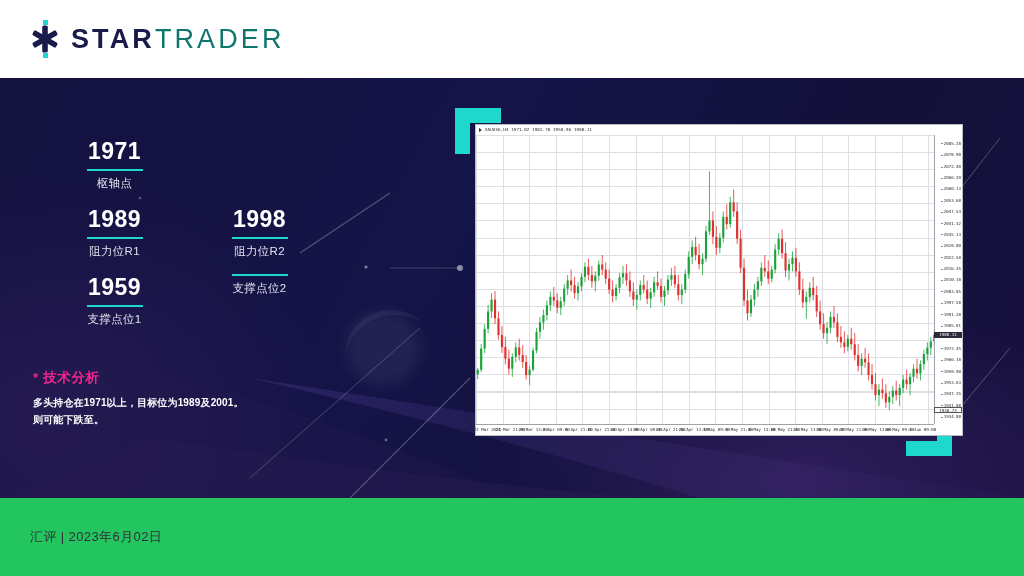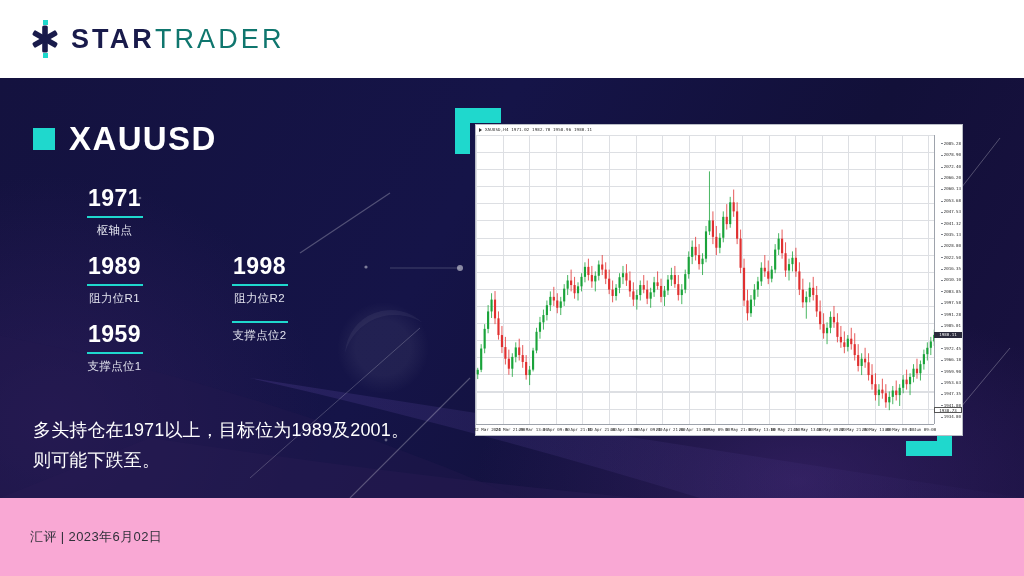--- a/index.html
+++ b/index.html
@@ -53,21 +53,21 @@
   }
   .lv-rule{ width:56px; height:2px; background:#1fd8cd; margin:0 auto 5px; }
   .lv-lab{ color:#e2e3ee; font-size:11.5px; letter-spacing:0.3px; }
 
   .analysis{ margin-top:27px; }
   .an-head{
     color:#f0258d; font-size:13.5px; font-weight:bold;
     letter-spacing:0.6px; margin-bottom:8px;
   }
   .an-body{
-    color:#ffffff; font-size:18px; line-height:1.62; letter-spacing:0.15px;
+    color:#ffffff; font-size:10px; line-height:1.62; letter-spacing:0.15px;font-weight:bold;
   }
   .an-body div{ white-space:nowrap; }
 
   
   .chart-zone{ position:absolute; left:455px; top:30px; width:540px; height:360px; }
   .brk{ position:absolute; }
   .brk i{ position:absolute; background:#1fd8cd; display:block; }
   .brk-tl{ left:0; top:0; width:46px; height:46px; }
   .brk-tl .h{ left:0; top:0; width:46px; height:15px; }
   .brk-tl .v{ left:0; top:0; width:15px; height:46px; }
@@ -126,21 +126,21 @@
   }
   .xtick{
     position:absolute; top:3px; font-family:"DejaVu Sans Mono",monospace;
     font-size:4.1px; color:#2a2a2a; line-height:1; white-space:nowrap;
     transform:translateX(-50%);
   }
 
   
   .footer{
     position:absolute; left:0; top:498px; width:1024px; height:78px;
-    background:#f9a8d4; display:flex; align-items:center; padding-left:30px;
+    background:#22c55e; display:flex; align-items:center; padding-left:30px;
   }
   .footer-txt{ color:#30313a; font-size:13px; letter-spacing:0.4px; }
 </style>
 </head>
 <body>
 
 <div class="header">
   <div class="logo-wrap">
     <div class="logo-mark">
       <div class="dot-top"></div>
@@ -187,24 +187,20 @@
     <line x1="960" y1="330" x2="1010" y2="270" stroke="url(#strk)" stroke-width="1"></line>
     <line x1="390" y1="190" x2="460" y2="190" stroke="#ffffff" stroke-opacity="0.22" stroke-width="0.9"></line>
     <circle cx="460" cy="190" r="3" fill="#ffffff" opacity="0.5"></circle>
     <circle cx="366" cy="189" r="1.6" fill="#ffffff" opacity="0.45"></circle>
     <circle cx="386" cy="362" r="1.4" fill="#ffffff" opacity="0.35"></circle>
     <circle cx="140" cy="120" r="1.3" fill="#ffffff" opacity="0.3"></circle>
   </svg>
 
   <div class="left">
 
-    <div class="title-row">
-      <div class="title-sq"></div>
-      <div class="title-txt">XAUUSD</div>
-    </div>
 
     <div class="levels">
 
       <div class="lv-row one">
         <div class="lv">
           <div class="lv-val">1971</div>
           <div class="lv-rule"></div>
           <div class="lv-lab">枢轴点</div>
         </div>
       </div>
@@ -230,20 +226,21 @@
         </div>
         <div class="lv">
           <div class="lv-rule"></div>
           <div class="lv-lab">支撑点位2</div>
         </div>
       </div>
 
     </div>
 
     <div class="analysis">
+      <div class="an-head">* 技术分析</div>
       <div class="an-body">
         <div>多头持仓在1971以上，目标位为1989及2001。</div>
         <div>则可能下跌至。</div>
       </div>
     </div>
 
   </div>
 
   <div class="chart-zone">
 

